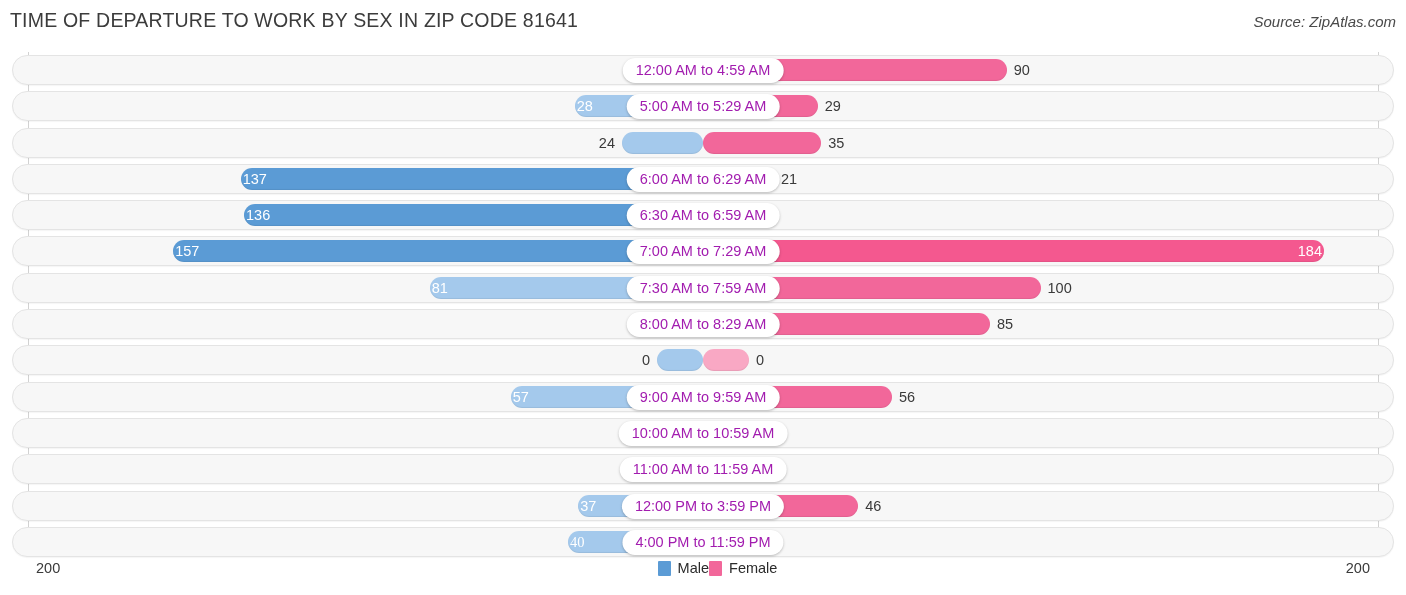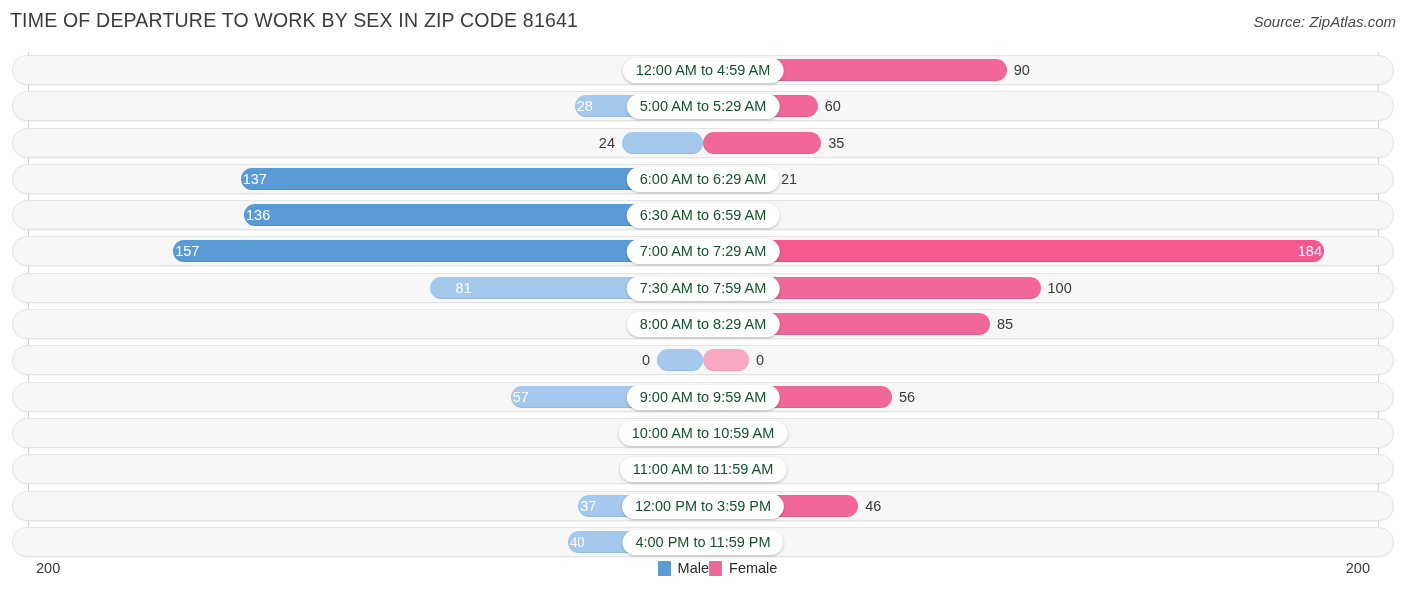--- a/index.html
+++ b/index.html
@@ -57,21 +57,21 @@
     left: 50%;
     transform: translateX(-50%);
     top: 6px;
     height: 25px;
     line-height: 25px;
     padding: 0 13px;
     background: #ffffff;
     border-radius: 14px;
     box-shadow: 0 1px 2.5px rgba(0,0,0,.25);
     font-size: 14.5px;
-    color: #14532d;
+    color: #a21caf;
     white-space: nowrap;
     z-index: 5;
   }
 
   
   .bar {
     position: absolute;
     top: 7px;
     height: 22px;
     z-index: 2;
@@ -140,21 +140,21 @@
           <div class="bar female capped" style="width: 303.75px; background: rgb(242, 103, 154);"></div>
           <div class="val outside left-out" style="right: calc(50% + 53px); width: 60px; text-align: right; margin-right: 0px; left: auto; transform: translateX(0px);">5</div>
           <div class="val outside right-out" style="left: calc(50% + 310.75px); width: 60px; text-align: left;">90</div>
           <div class="center-label">12:00 AM to 4:59 AM</div>
         </div>
         <div class="row">
           <div class="track"></div>
           <div class="bar male capped" style="width: 128.25px; background: rgb(164, 201, 236);"></div>
           <div class="bar female capped" style="width: 114.75px; background: rgb(242, 103, 154);"></div>
           <div class="val inside left-out" style="right: calc(50% + 86.25px); left: auto; text-align: left; width: 40px;">28</div>
-          <div class="val outside right-out" style="left: calc(50% + 121.75px); width: 60px; text-align: left;">60</div>
+          <div class="val outside right-out" style="left: calc(50% + 121.75px); width: 60px; text-align: left;">29</div>
           <div class="center-label">5:00 AM to 5:29 AM</div>
         </div>
         <div class="row">
           <div class="track"></div>
           <div class="bar male capped" style="width: 81px; background: rgb(164, 201, 236);"></div>
           <div class="bar female capped" style="width: 118.125px; background: rgb(242, 103, 154);"></div>
           <div class="val outside left-out" style="right: calc(50% + 88px); width: 60px; text-align: right; margin-right: 0px; left: auto; transform: translateX(0px);">24</div>
           <div class="val outside right-out" style="left: calc(50% + 125.125px); width: 60px; text-align: left;">35</div>
         </div>
         <div class="row">
@@ -178,21 +178,21 @@
           <div class="bar male capped" style="width: 529.875px; background: rgb(91, 155, 213);"></div>
           <div class="bar female capped" style="width: 621px; background: rgb(244, 88, 143);"></div>
           <div class="val inside left-out" style="right: calc(50% + 487.875px); left: auto; text-align: left; width: 40px;">157</div>
           <div class="val inside right-out" style="left: calc(50% + 579px); width: 40px; text-align: right;">184</div>
           <div class="center-label">7:00 AM to 7:29 AM</div>
         </div>
         <div class="row">
           <div class="track"></div>
           <div class="bar male capped" style="width: 273.375px; background: rgb(164, 201, 236);"></div>
           <div class="bar female capped" style="width: 337.5px; background: rgb(242, 103, 154);"></div>
-          <div class="val inside left-out" style="right: calc(50% + 231.375px); left: auto; text-align: right; width: 40px;">81</div>
+          <div class="val inside left-out" style="right: calc(50% + 231.375px); left: auto; text-align: left; width: 40px;">81</div>
           <div class="val outside right-out" style="left: calc(50% + 344.5px); width: 60px; text-align: left;">100</div>
           <div class="center-label">7:30 AM to 7:59 AM</div>
         </div>
         <div class="row">
           <div class="track"></div>
           <div class="bar male capped" style="width: 46px; background: rgb(164, 201, 236);"></div>
           <div class="bar female capped" style="width: 286.875px; background: rgb(242, 103, 154);"></div>
           <div class="val outside left-out" style="right: calc(50% + 53px); width: 60px; text-align: right; margin-right: 0px; left: auto; transform: translateX(0px);">5</div>
           <div class="val outside right-out" style="left: calc(50% + 293.875px); width: 60px; text-align: left;">85</div>
           <div class="center-label">8:00 AM to 8:29 AM</div>

